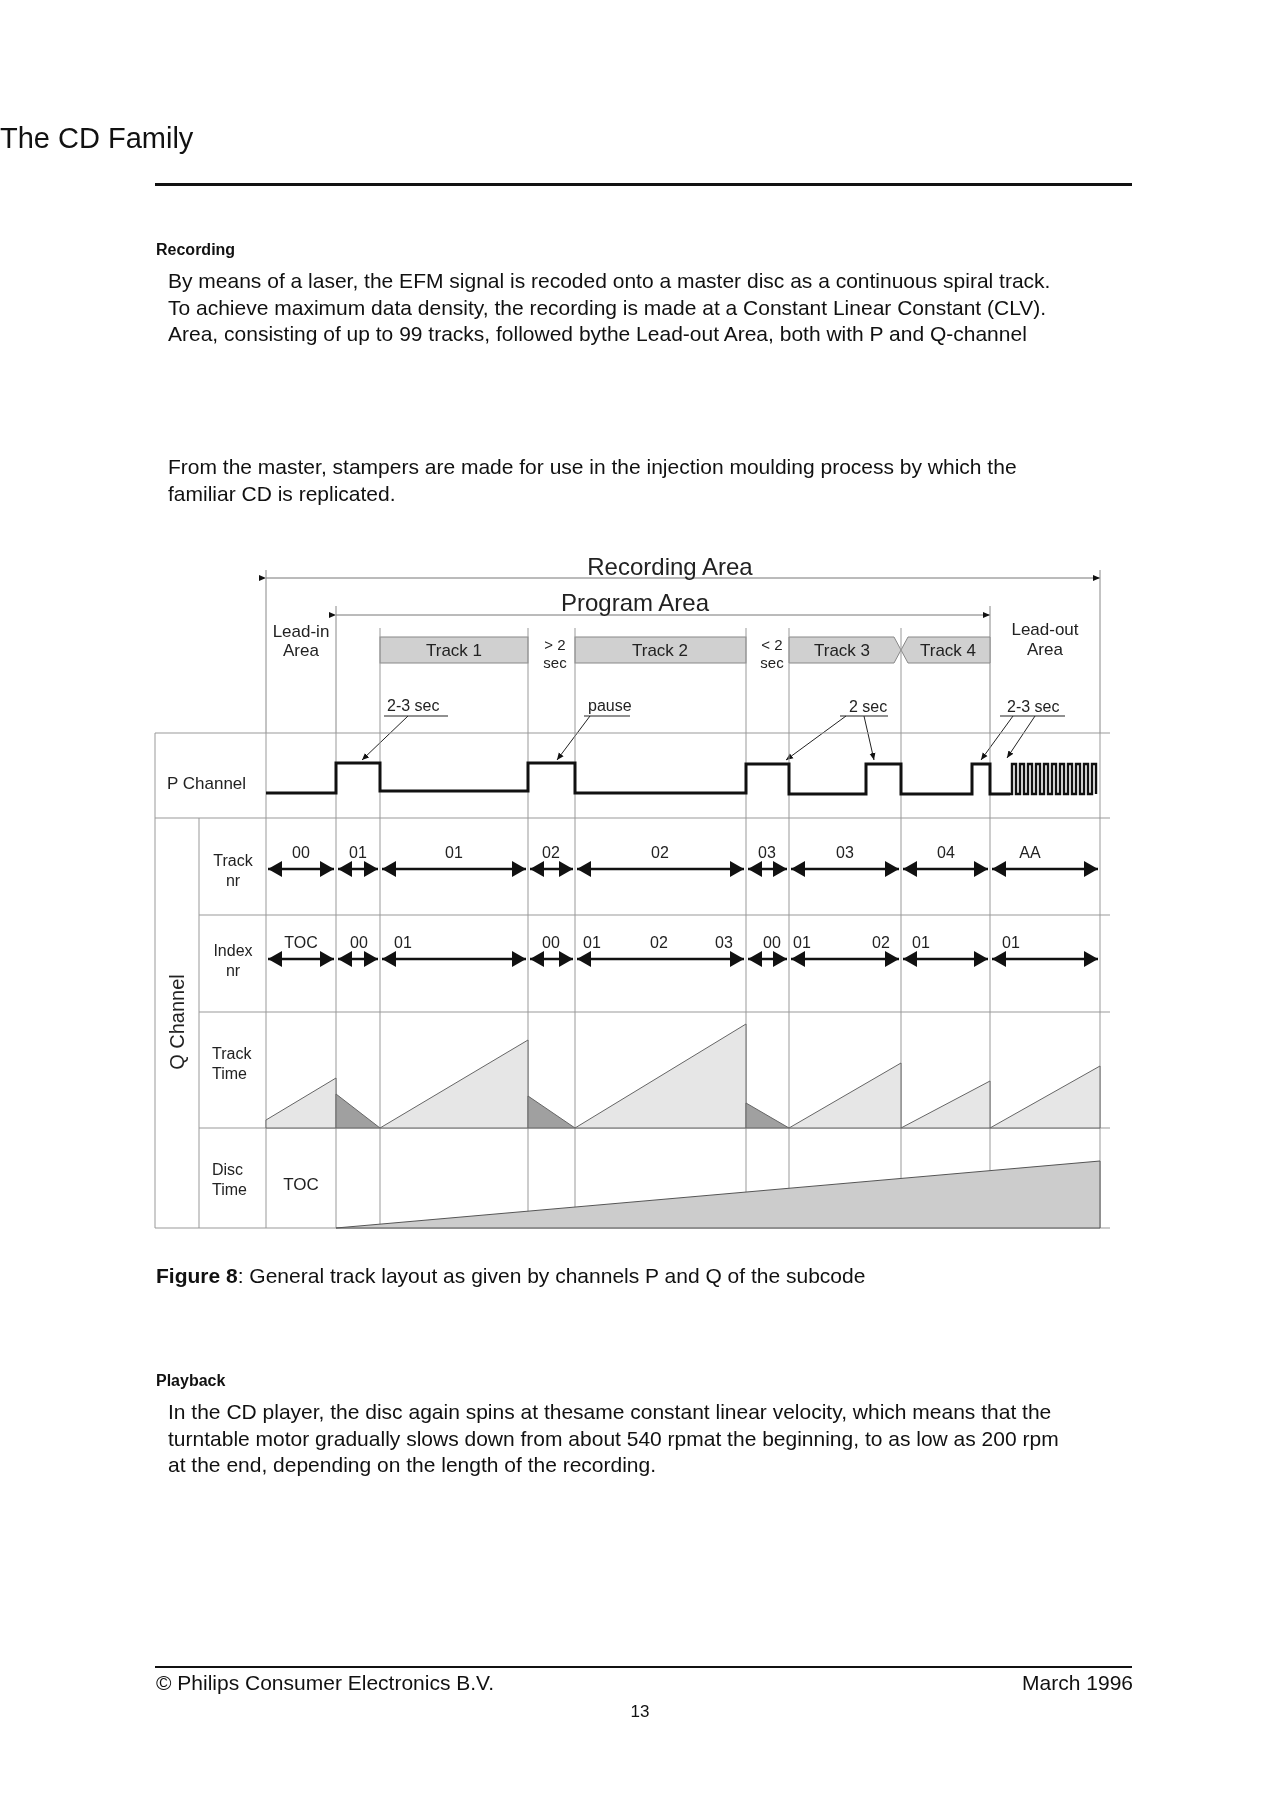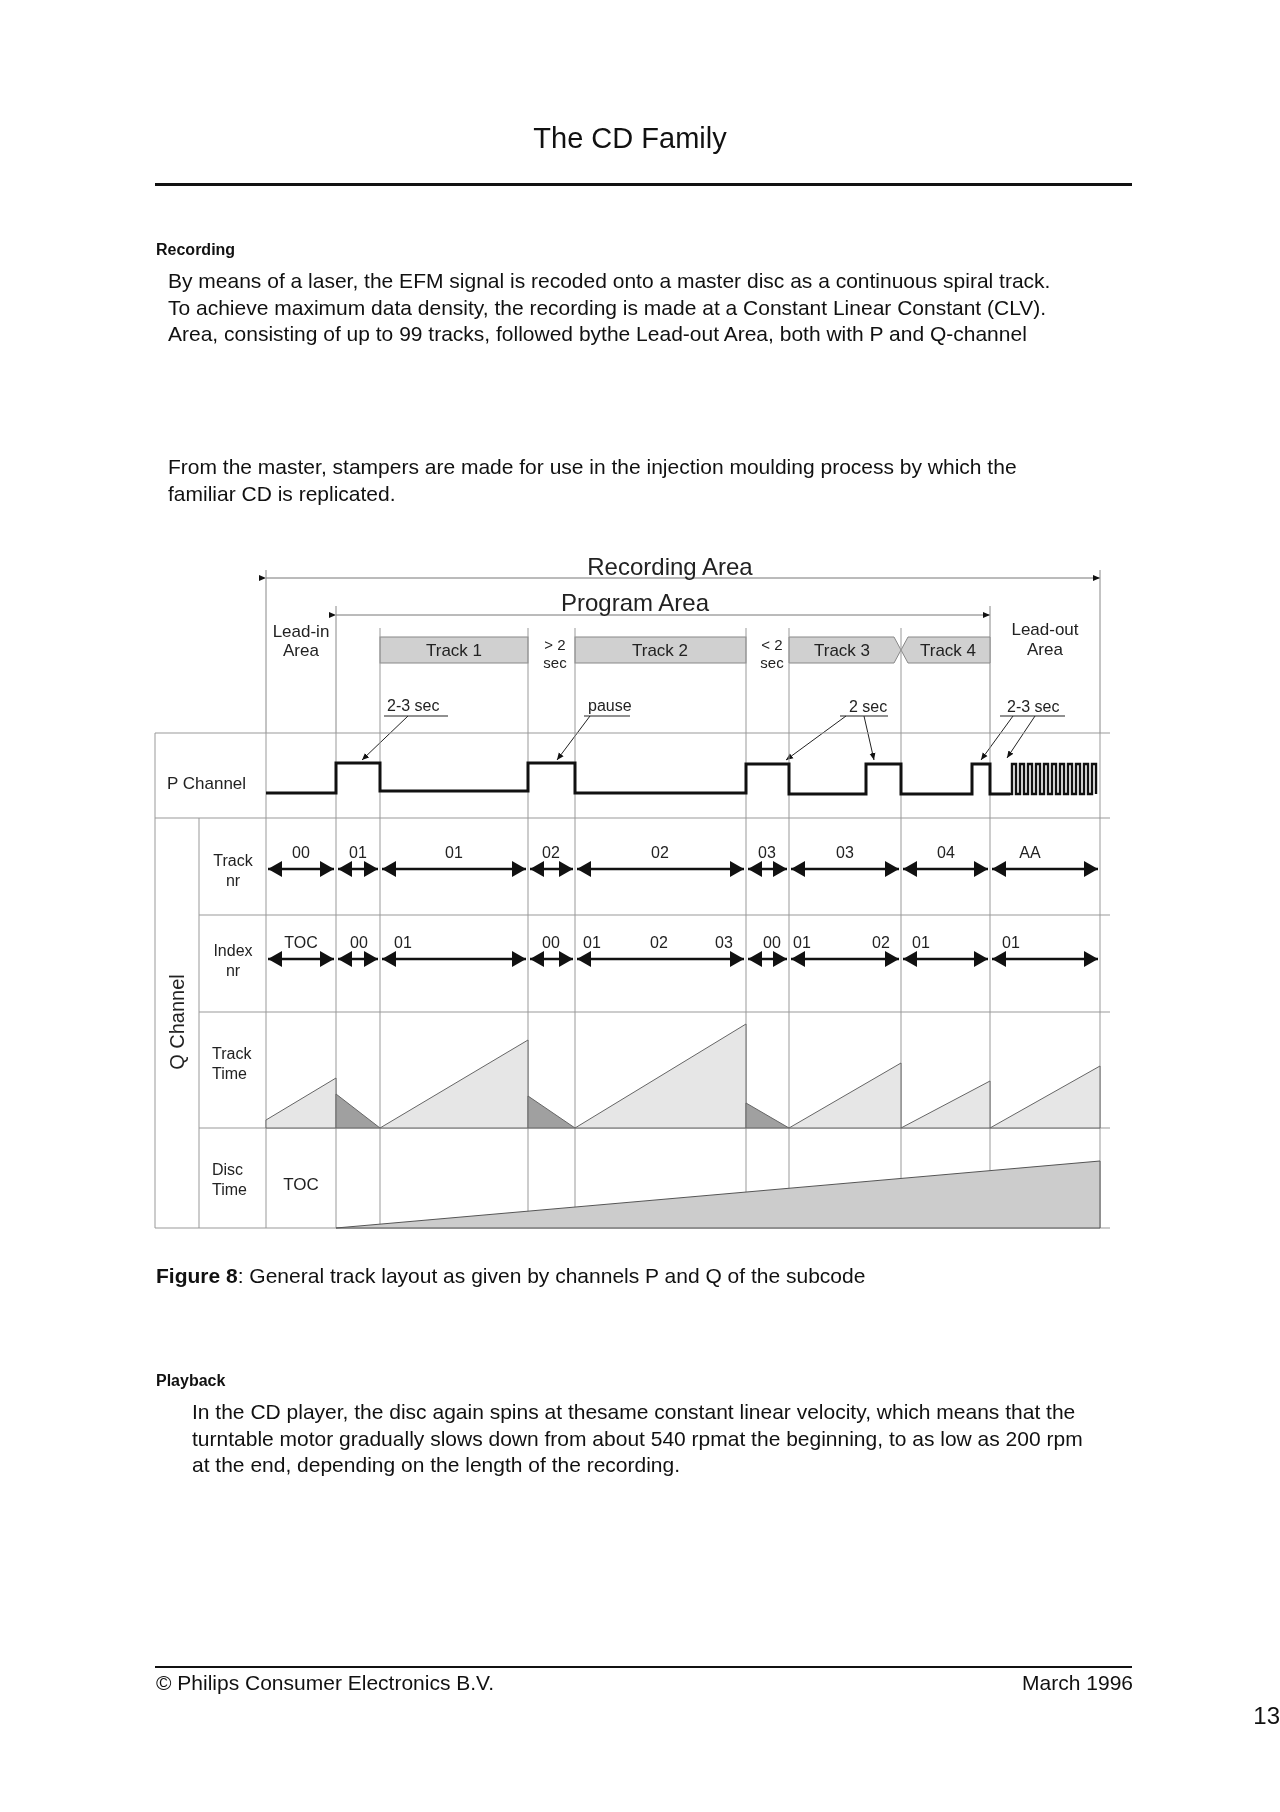--- a/index.html
+++ b/index.html
@@ -1,27 +1,27 @@
 <!DOCTYPE html>
 <html><head>
 <meta charset="utf-8">
 <style>
   html, body { margin:0; padding:0; background:#ffffff; }
   body { width:1280px; height:1812px; position:relative; font-family:"Liberation Sans", sans-serif; color:#111; overflow:hidden; }
   .abs { position:absolute; }
-  .page-title { left:0; width:1204px; top:122px; text-align:center; font-size:29px;padding-left:28px; }
+  .page-title { left:0; width:1204px; top:122px; font-size:29px; }
   .rule { left:155px; width:977px; height:3px; background:#111; }
   .section-heading { left:156px; font-size:16px; font-weight:bold; }
   .para { left:168px; width:1000px; font-size:21px; line-height:26.5px; }
   .para div { white-space:nowrap; }
   .caption { left:156px; top:1264px; font-size:21px; }
   .caption b { font-weight:bold; }
   .footer-left { left:156px; top:1671px; font-size:21px; }
   .footer-right { right:147px; top:1671px; font-size:21px; }
-  .page-number { left:0; width:1280px; text-align:right; top:1702px; font-size:24px; }
+  .page-number { left:0; width:1280px; text-align:center; top:1702px; font-size:17px; }
   svg text { font-family:"Liberation Sans", sans-serif; }
 </style>
 </head>
 <body>
 
 <div class="abs page-title">The CD Family</div>
 <div class="abs rule" style="top:183px;"></div>
 
 <div class="abs section-heading" style="top:241px;">Recording</div>
 <div class="abs para" style="top:268px;">
@@ -237,21 +237,21 @@
     <polygon points="901,1128 990,1081 990,1128" fill="#e6e6e6" stroke="#666" stroke-width="1"></polygon>
     <polygon points="990,1128 1100,1066 1100,1128" fill="#e6e6e6" stroke="#666" stroke-width="1"></polygon>
   </g>
 
   <polygon points="336,1228 1100,1161 1100,1228" fill="#cccccc" stroke="#555" stroke-width="1"></polygon>
 </svg>
 
 <div class="abs caption"><b>Figure 8</b><span>:  General track layout as given by channels P and Q of the subcode</span></div>
 
 <div class="abs section-heading" style="top:1372px;">Playback</div>
-<div class="abs para" style="top:1399px;margin-left:24px;">
+<div class="abs para" style="top:1399px;">
   <div>In the CD player, the disc again spins at thesame constant linear velocity, which means that the</div>
   <div>turntable motor gradually slows down from about 540 rpmat the beginning, to as low as 200 rpm</div>
   <div>at the end, depending on the length of the recording.</div>
 </div>
 
 <div class="abs rule" style="top:1666px; height:2px;"></div>
 <div class="abs footer-left">© Philips Consumer Electronics B.V.</div>
 <div class="abs footer-right">March 1996</div>
 <div class="abs page-number">13</div>
 

